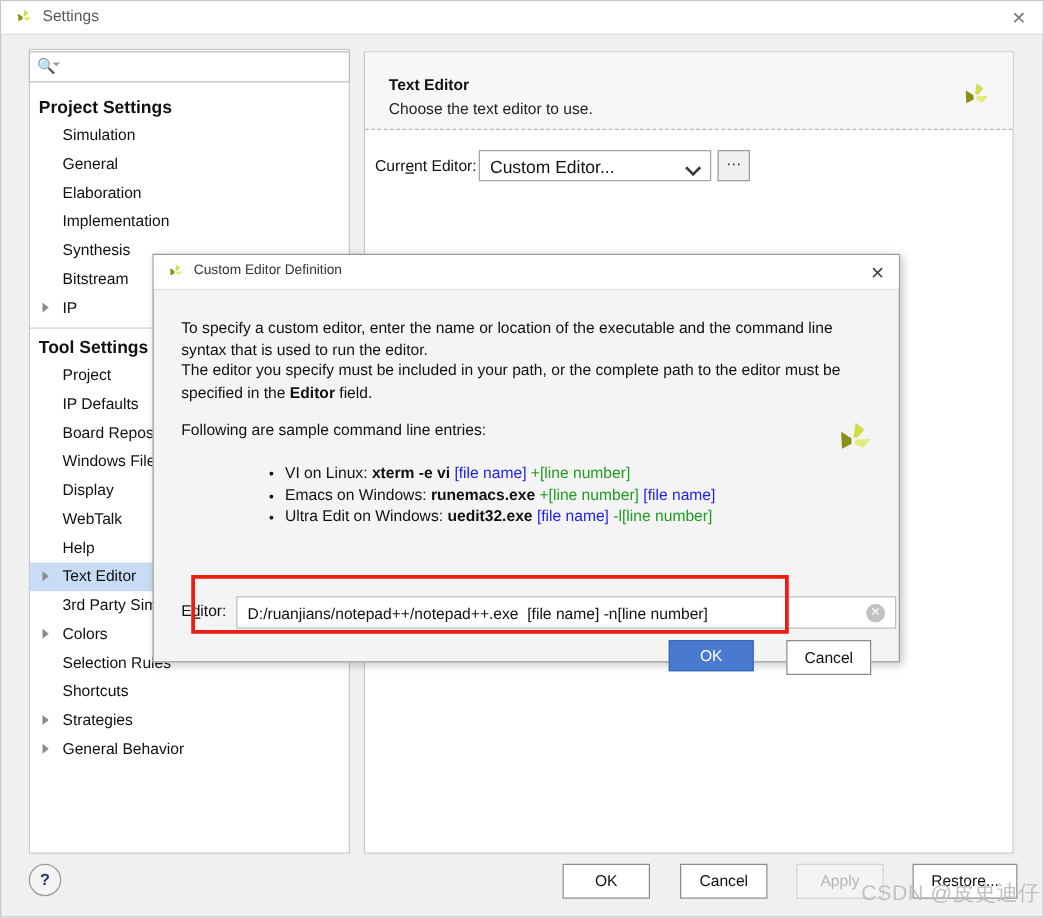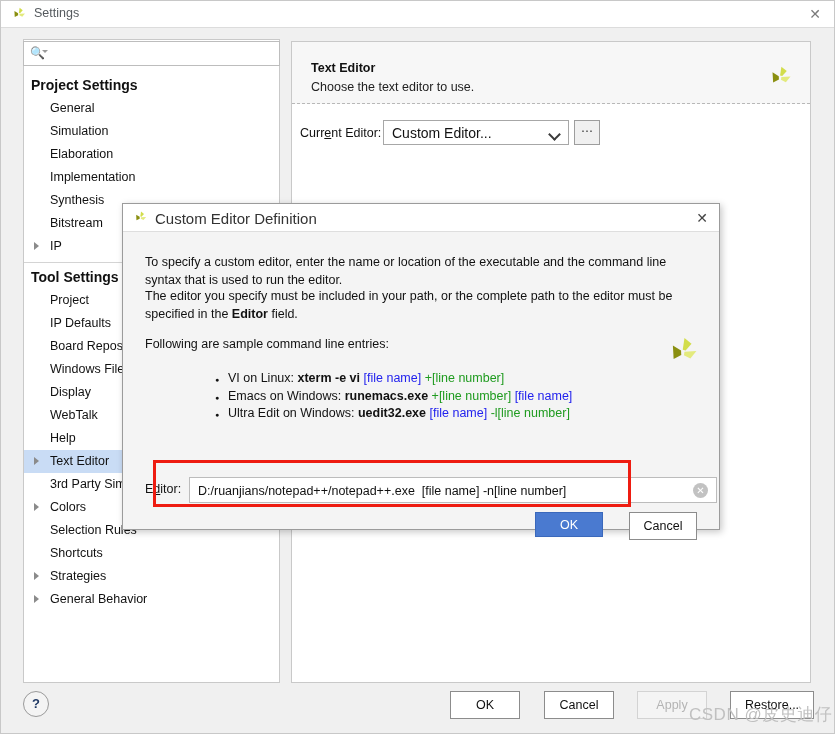--- a/index.html
+++ b/index.html
@@ -186,21 +186,21 @@
     box-shadow: 2px 2px 7px rgba(0,0,0,0.22);
   }
   #dlg-title-bar {
     position: absolute; left: 0; top: 0;
     width: 596px; height: 28px;
     background: #ffffff; border-bottom: 1px solid #dedede;
   }
   #dlg-title-bar .logo { position: absolute; left: 9px; top: 5px; }
   #dlg-title-bar .t {
     position: absolute; left: 32px; top: 6px;
-    font-size: 15px; color: #333;
+    font-size: 11px; color: #333;
   }
   #dlg-close {
     position: absolute; right: 7px; top: 4px;
     width: 20px; height: 20px;
     display: flex; align-items: center; justify-content: center;
     color: #444; font-size: 14px;
   }
   #dlg-body { position: absolute; left: 0; top: 28px; width: 596px; height: 297px; }
   #dlg-logo { position: absolute; right: 18px; top: 100px; }
 
@@ -297,22 +297,22 @@
   <div id="sidebar-panel"></div>
 
   <div id="search-box">
     <span class="q-icon">🔍</span>
     <span class="q-caret"></span>
     <input type="text" placeholder="" style="">
   </div>
 
   <div id="nav-list">
       <div class="nav-group">Project Settings</div>
+      <div class="nav-item"><span>Simulation</span></div>
       <div class="nav-item"><span>General</span></div>
-      <div class="nav-item"><span>Simulation</span></div>
       <div class="nav-item"><span>Elaboration</span></div>
       <div class="nav-item"><span>Implementation</span></div>
       <div class="nav-item"><span>Synthesis</span></div>
       <div class="nav-item"><span>Bitstream</span></div>
       <div class="nav-item"><span class="arrow"></span><span>IP</span></div>
       <div class="nav-sep"></div>
       <div class="nav-group">Tool Settings</div>
       <div class="nav-item"><span>Project</span></div>
       <div class="nav-item"><span>IP Defaults</span></div>
       <div class="nav-item"><span>Board Repository</span></div>

